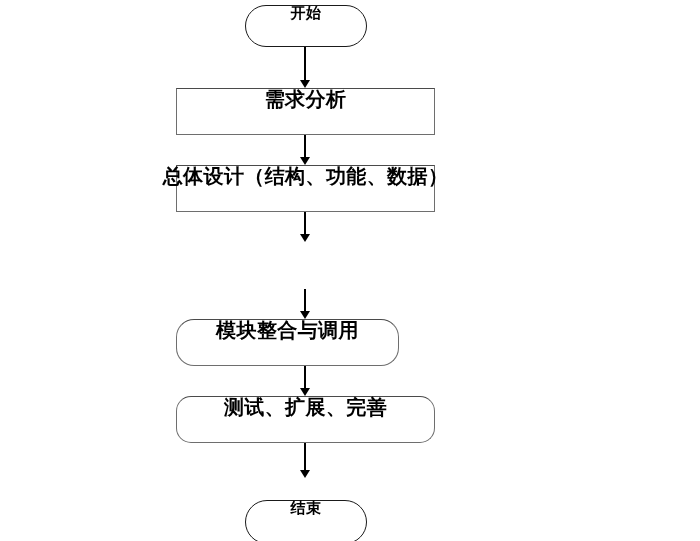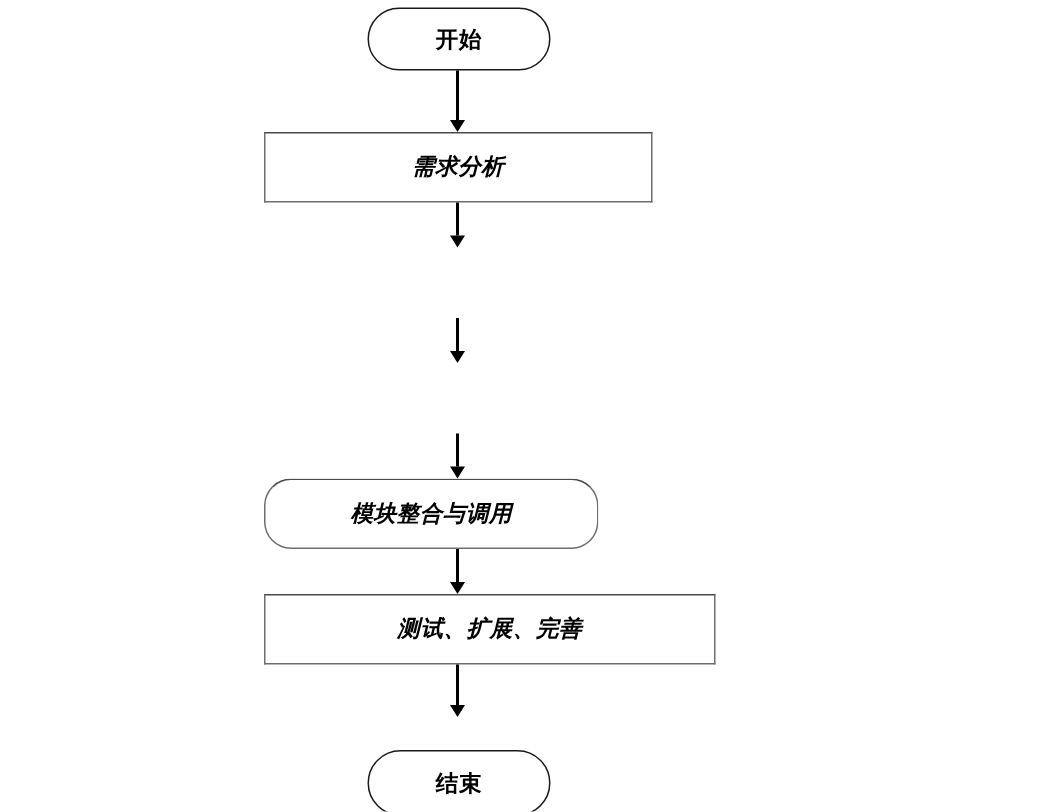--- a/index.html
+++ b/index.html
@@ -17,41 +17,39 @@
   #flowchart-canvas {
     position: relative;
     width: 700px;
     height: 541px;
     background: #ffffff;
   }
   .node {
     position: absolute;
     box-sizing: border-box;
     display: flex;
-    align-items: center;
     justify-content: center;
     background: #ffffff;
     color: #000000;
     text-align: center;
     white-space: nowrap;
   }
   .node-terminator {
     border: 1.3px solid #1a1a1a;
     border-radius: 999px;
     font-size: 15px;
     font-weight: 600;
     letter-spacing: 0.5px;
   }
   .node-process {
     border: 1.2px solid #6e6e6e;
     border-top-color: #4a4a4a;
-    font-size: 15px;
+    font-size: 20px;
     font-weight: 700;
     letter-spacing: 0.4px;
-    font-style: italic;
   }
   .node-label {
     display: inline-block;
     line-height: 1;
     padding: 0 2px;
   }
   .connector {
     position: absolute;
     width: 18px;
     pointer-events: none;
@@ -92,20 +90,23 @@
 
   <div class="node node-process" style="left:176px; top:88px; width:259px; height:47px;">
     <span class="node-label">需求分析</span>
   </div>
 
   <div class="connector" style="left:296px; top:135px; height:30px;">
     <div class="stem" style="height:22px;"></div>
     <div class="head"></div>
   </div>
 
+  <div class="node node-process" style="left:176px; top:165px; width:259px; height:47px;">
+    <span class="node-label">总体设计（结构、功能、数据）</span>
+  </div>
 
   <div class="connector" style="left:296px; top:212px; height:30px;">
     <div class="stem" style="height:22px;"></div>
     <div class="head"></div>
   </div>
 
 
   <div class="connector" style="left:296px; top:289px; height:30px;">
     <div class="stem" style="height:22px;"></div>
     <div class="head"></div>
@@ -113,21 +114,21 @@
 
   <div class="node node-process" style="left:176px; top:319px; width:223px; height:47px;border-radius:18px;">
     <span class="node-label">模块整合与调用</span>
   </div>
 
   <div class="connector" style="left:296px; top:366px; height:30px;">
     <div class="stem" style="height:22px;"></div>
     <div class="head"></div>
   </div>
 
-  <div class="node node-process" style="left:176px; top:396px; width:301px; height:47px;">
+  <div class="node node-process" style="left:176px; top:396px; width:259px; height:47px;border-radius:15px;">
     <span class="node-label">测试、扩展、完善</span>
   </div>
 
   <div class="connector" style="left:296px; top:443px; height:35px;">
     <div class="stem" style="height:27px;"></div>
     <div class="head"></div>
   </div>
 
   <div class="node node-terminator" style="left:245px; top:500px; width:122px; height:44px;">
     <span class="node-label">结束</span>

